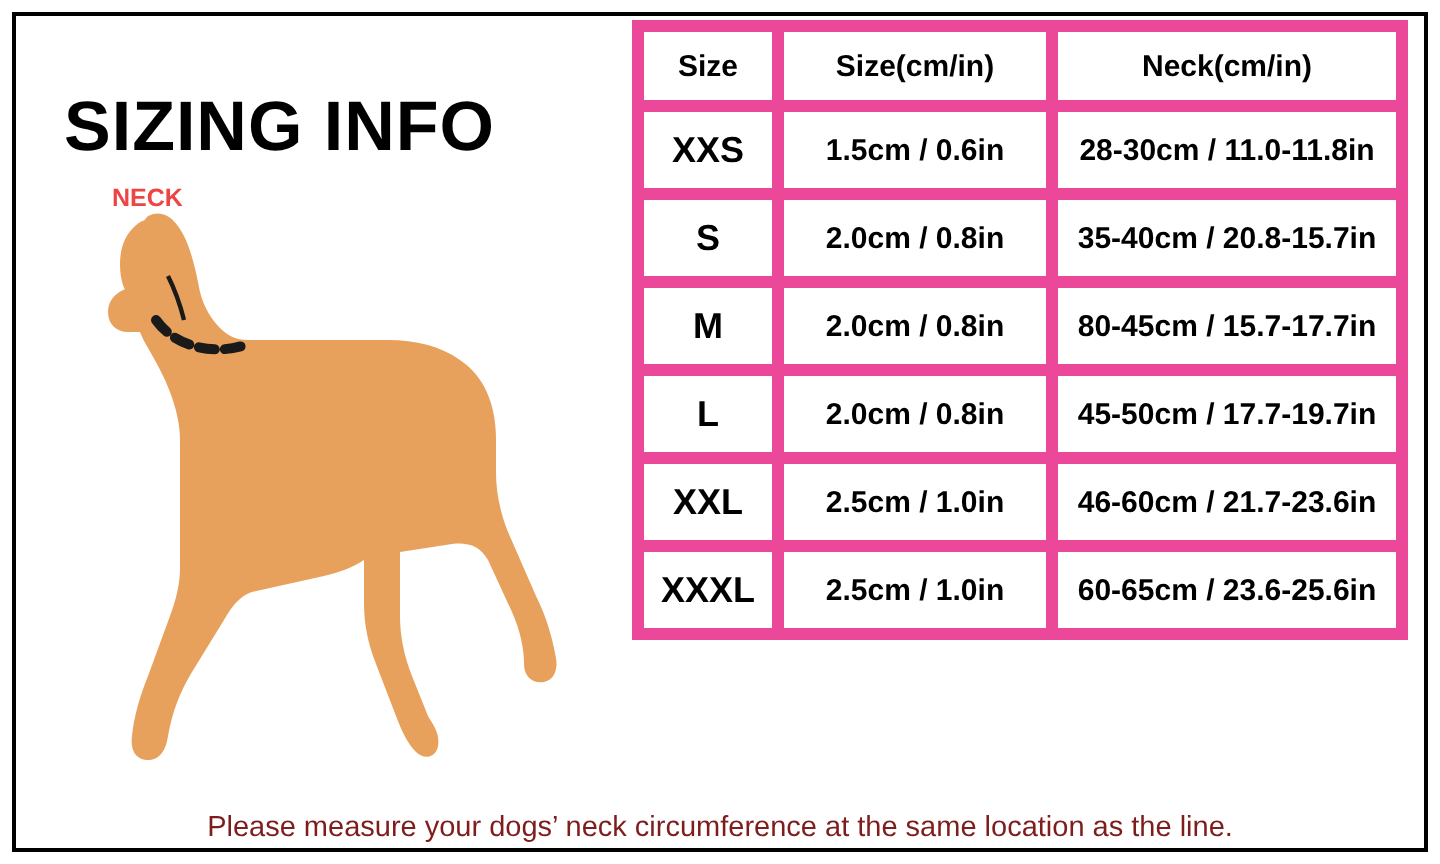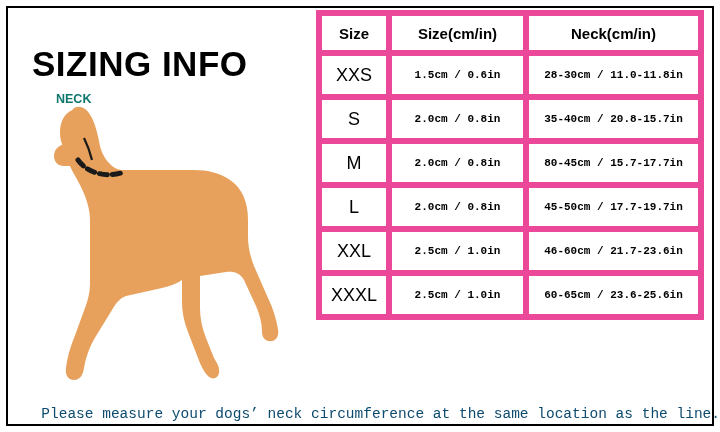--- a/index.html
+++ b/index.html
@@ -79,43 +79,42 @@
     white-space: nowrap;
   }
   table.size-table th {
     font-size: 15px;
     font-weight: bold;
     height: 34px;
     padding: 0 2px;
   }
   table.size-table td.size-cell {
     font-size: 18px;
-    font-weight: normal;
+    font-weight: bold;
     height: 36px;
   }
   table.size-table td.val-cell {
-    font-size: 11px;
+    font-size: 15px;
     font-weight: bold;
     height: 36px;
-    font-family: Liberation Mono, monospace;
   }
   col.c-size  { width: 70px; }
   col.c-width { width: 137px; }
   col.c-neck  { width: 175px; }
 
   
   #footer-note {
     position: absolute;
     left: 0;
     right: 0;
     bottom: 10px;
-    text-align: right;
+    text-align: center;
     font-size: 14.5px;
-    color: #0c4a6e;
-    font-family: Liberation Mono, monospace;
+    color: #7f1d1d;
+    font-family: Liberation Sans, sans-serif;
     white-space: nowrap;
   }
 </style>
 </head>
 <body>
 
 <div id="page">
   <div id="frame"></div>
 
   <div id="left-panel">
@@ -171,21 +170,21 @@
 
           <path fill="#E8A15C" d="M60,40 C52,44 48,52 48,62 C48,70 50,76 54,80 C56,72 57,62 58,52 C58,46 59,42 60,40 Z"></path>
 
           <path fill="#E8A15C" d="M52,74 C46,76 42,80 42,86 C42,92 46,96 52,96 L66,96 C62,90 58,82 56,74 Z"></path>
 
           <path d="M66,90 C76,104 96,108 112,102" fill="none" stroke="#1a1a1a" stroke-width="5" stroke-dasharray="8,5" stroke-linecap="round"></path>
 
           <path d="M72,68 C76,76 78,82 80,90" fill="none" stroke="#1a1a1a" stroke-width="2.2"></path>
         </g>
       </svg>
-      <div style="position:absolute; left:44px; top:22px; font-size:12.5px; font-weight:bold; color:#0f766e; font-family:'Liberation Sans', sans-serif;">NECK</div>
+      <div style="position:absolute; left:44px; top:22px; font-size:12.5px; font-weight:bold; color:#ef4444; font-family:'Liberation Sans', sans-serif;">NECK</div>
     </div>
   </div>
 
   <div id="table-wrap">
     <table class="size-table">
       <colgroup>
         <col class="c-size">
           <col class="c-width">
           <col class="c-neck">
       </colgroup>

